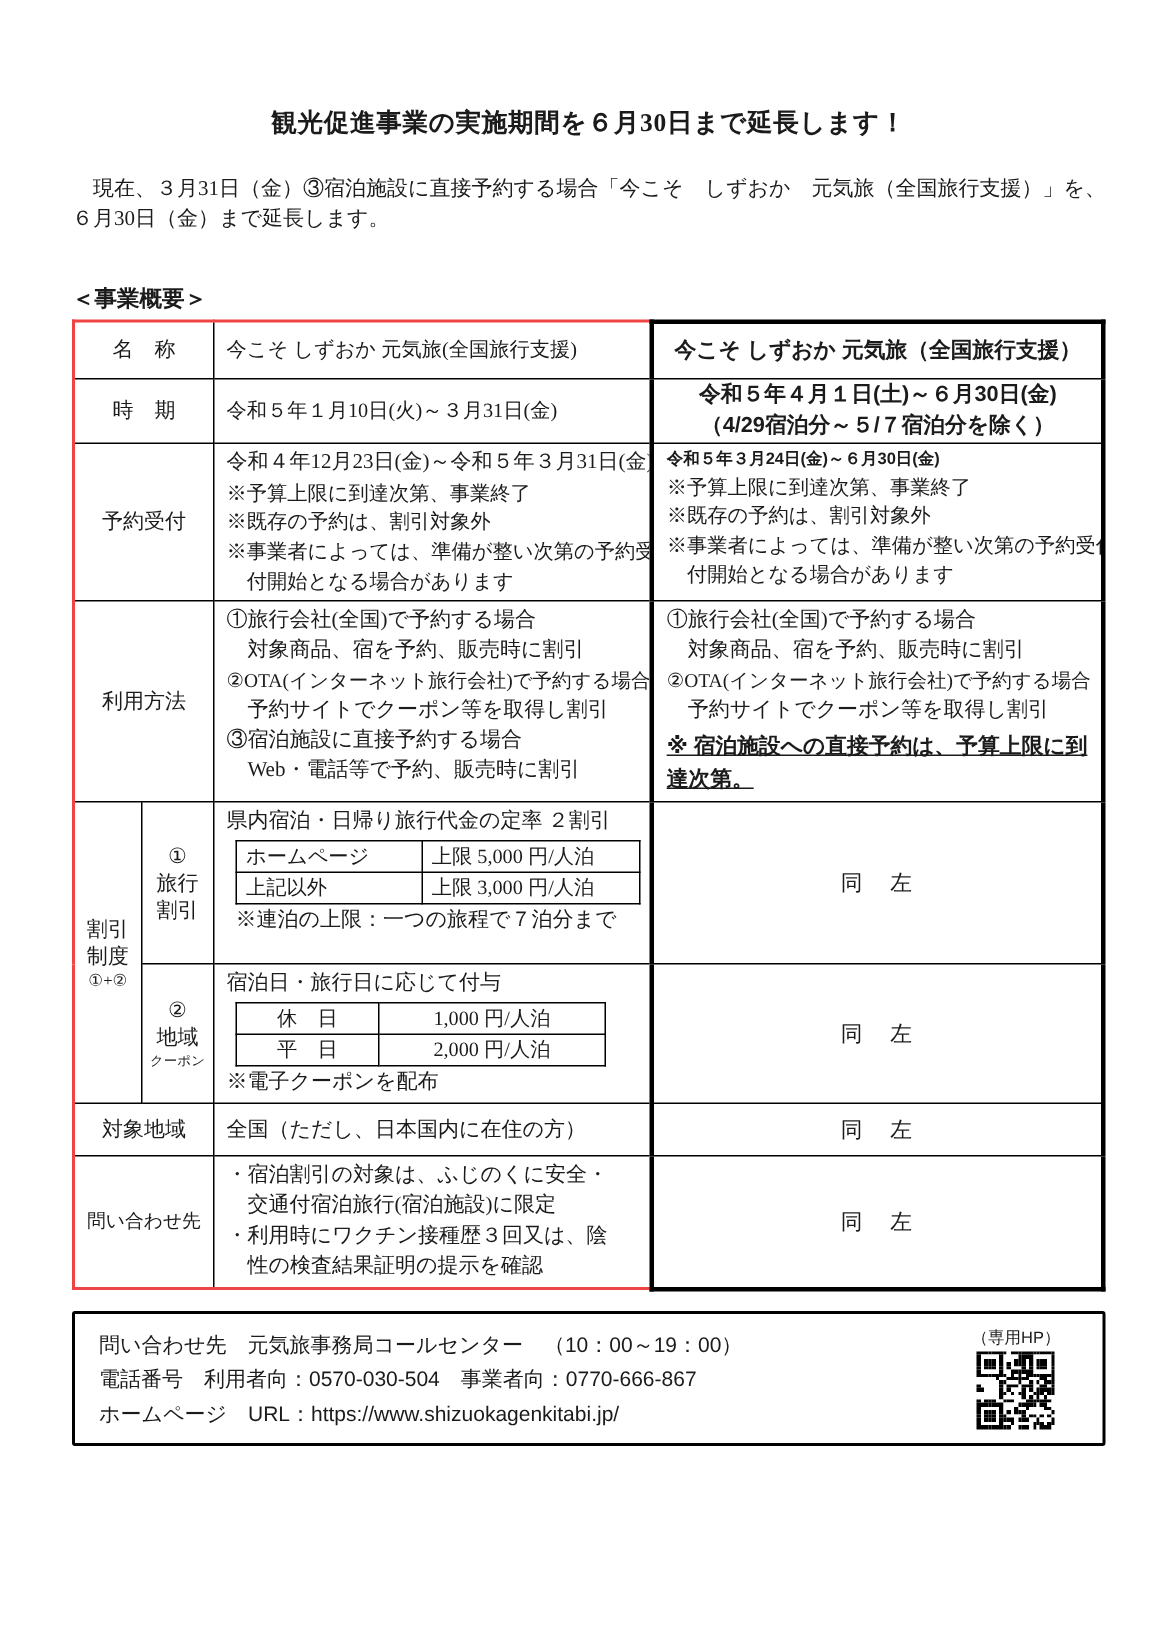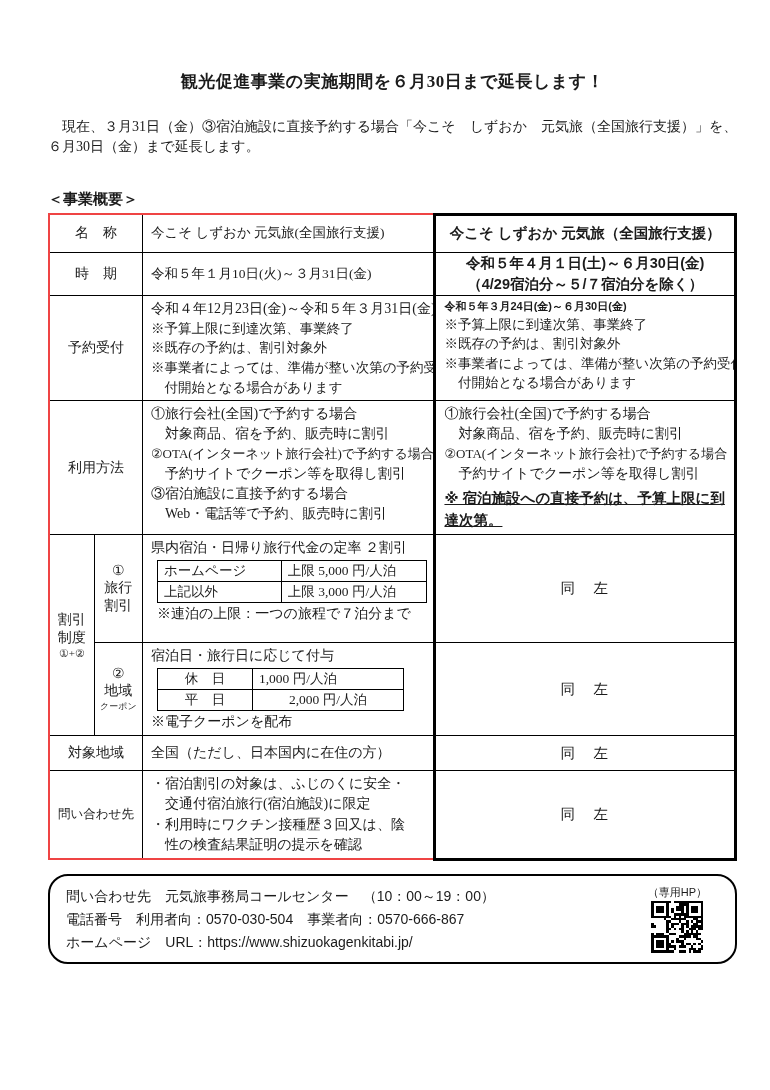--- a/index.html
+++ b/index.html
@@ -38,21 +38,21 @@
 
   
   .grp-small{font-size:11px;}
   .sub-small{font-size:9px;transform:scaleY(.95);}
 
   table.inner{border-collapse:collapse;margin:1px 0 1px 6px;font-size:13.5px;}
   table.inner td{border:1px solid #000;padding:1px 6px;white-space:nowrap;}
 
   
   .footer-box{box-sizing:border-box;width:689px;margin-top:13px;border:2px solid #000;
-              border-radius:20px;padding:9px 14px 8px 16px;display:flex;
+              border-radius:2px;padding:9px 14px 8px 16px;display:flex;
               justify-content:space-between;
               font-family:"Liberation Sans","DejaVu Sans",sans-serif;}
   .footer-lines{font-size:14px;line-height:23px;white-space:nowrap;}
   .qr-wrap{text-align:center;padding-right:14px;}
   .qr-label{font-size:11px;line-height:14px;}
   .qr{display:grid;grid-template-columns:repeat(21,1fr);grid-template-rows:repeat(21,1fr);
       width:52px;height:52px;margin:2px auto 0;}
   .qr div{background:#fff;} .qr div.on{background:#000;}
 </style>
 </head>
@@ -180,21 +180,21 @@
         <div>地域</div>
         <div class="sub-small">クーポン</div>
       </td>
       <td class="top">
         <div class="pad" style="font-size:14px">
           <div class="line">宿泊日・旅行日に応じて付与</div>
           <table class="inner">
             <tbody>
                   <tr>
               <td style="width:82px;text-align:center">休　日</td>
-              <td style="width:138px;">1,000 円/人泊</td>
+              <td style="width:138px;text-align:center">1,000 円/人泊</td>
             </tr>
             <tr>
               <td style="text-align:center">平　日</td>
               <td style="text-align:center">2,000 円/人泊</td>
             </tr>
           </tbody>
               </table>
           <div class="line">※電子クーポンを配布</div>
         </div>
       </td>
@@ -220,21 +220,21 @@
         </div>
       </td>
       <td class="ext center douza">同　左</td>
     </tr>
   </tbody>
     </table>
 
   <div class="footer-box">
     <div class="footer-lines">
       <div>問い合わせ先　元気旅事務局コールセンター　（10：00～19：00）</div>
-      <div>電話番号　利用者向：0570-030-504　事業者向：0570-666-867</div>
+      <div>電話番号　利用者向：0570-030-504　事業者向：0770-666-867</div>
       <div>ホームページ　URL：https://www.shizuokagenkitabi.jp/</div>
     </div>
     <div class="qr-wrap">
       <div class="qr-label">（専用HP）</div>
       <div class="qr" id="qr">
           <div class="on"></div>
           <div class="on"></div>
           <div class="on"></div>
           <div class="on"></div>
           <div class="on"></div>

